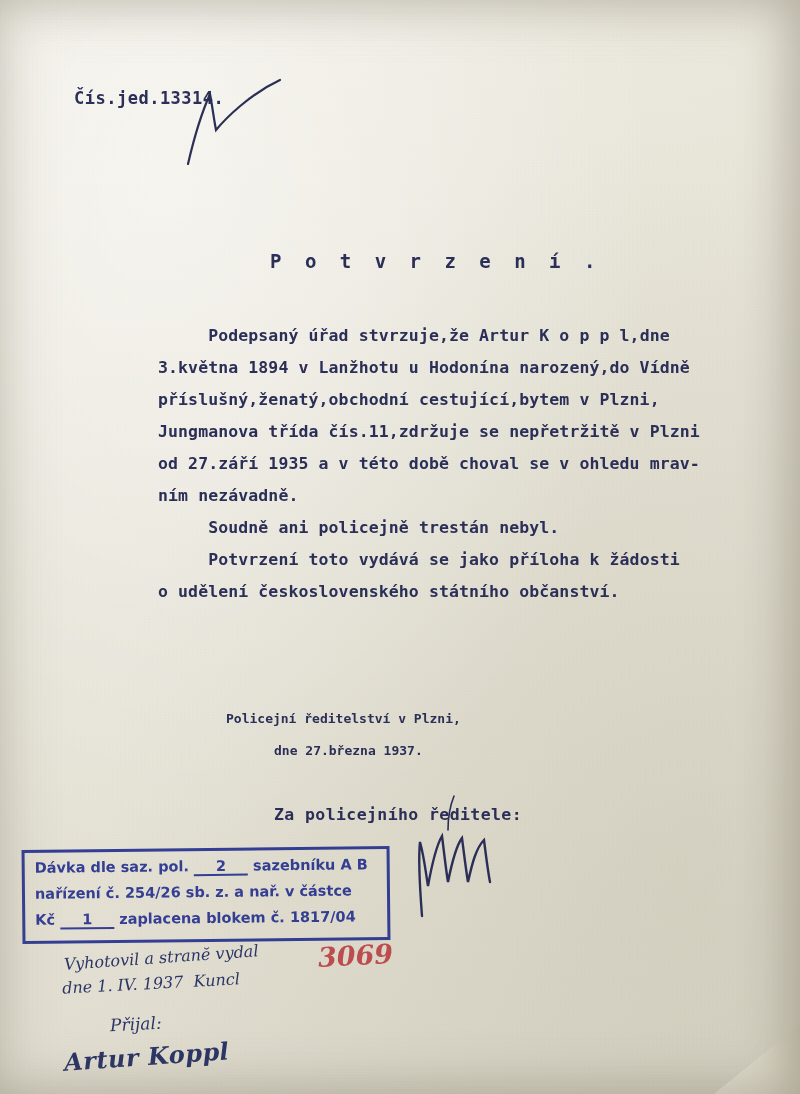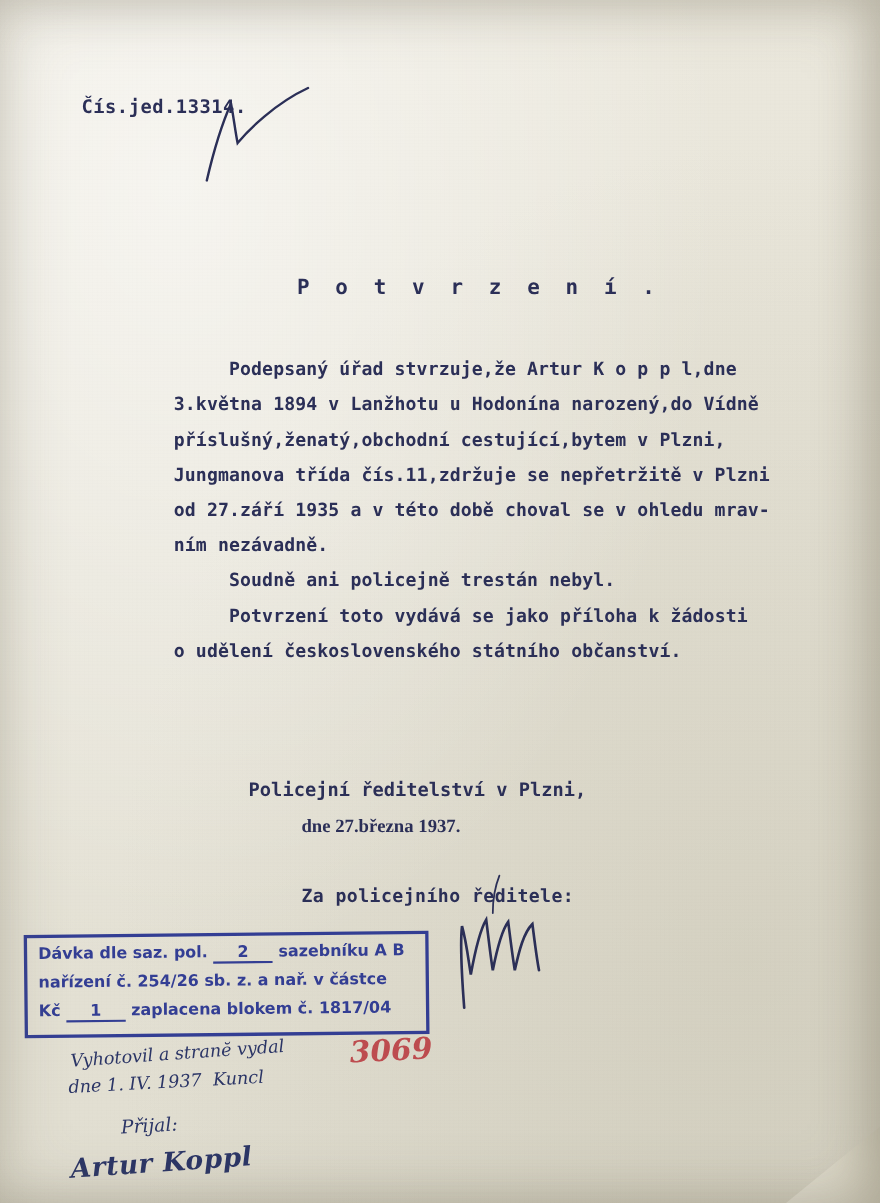--- a/index.html
+++ b/index.html
@@ -97,27 +97,27 @@
     font-weight: 600;
     letter-spacing: .1px;
     white-space: pre-wrap;
     margin-left: 40px;
   }
 
   .closing {
     position: absolute;
     left: 226px;
     top: 703px;
-    font-size: 17px;
+    font-size: 13px;
     line-height: 32px;
     color: #2b2f57;
     font-weight: 600;
     white-space: pre;
   }
-  .closing .ln2 { display:block; padding-left: 48px; font-family: Liberation Serif, serif; }
+  .closing .ln2 { display:block; padding-left: 48px; }
 
   #sign-line {
     position: absolute;
     left: 274px;
     top: 805px;
     font-size: 16.5px;
     color: #2b2f57;
     font-weight: 600;
     letter-spacing: .4px;
   }

